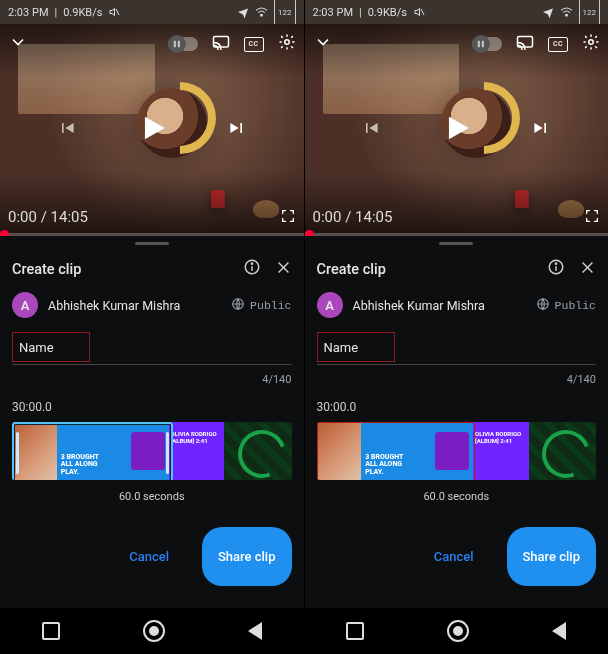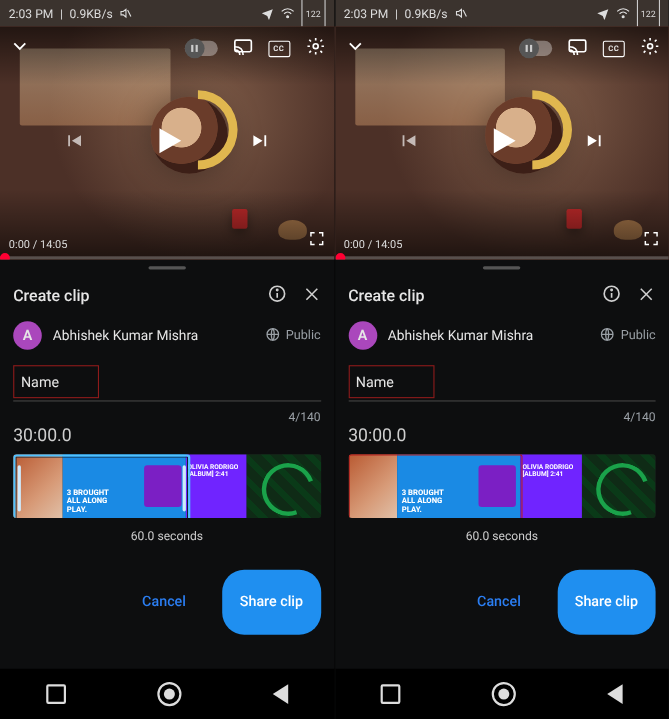--- a/index.html
+++ b/index.html
@@ -38,42 +38,42 @@
   .video .window{position:absolute;left:6%;top:20px;width:45%;height:70px;background:linear-gradient(#f0d7b2,#d29a6c);border-radius:2px;opacity:.45;}
   .video .girl{position:absolute;left:45%;top:30%;width:70px;height:70px;border-radius:50%;
     background:radial-gradient(circle at 40% 40%, #d8b08b 0 30%, #6a3c2a 31% 55%, #3c1f17 56% 100%);box-shadow:0 0 30px rgba(0,0,0,.4);}
   .video .headphones{position:absolute;left:calc(45% + 7px);top:calc(30% - 6px);width:56px;height:56px;border:8px solid #e0b74f;border-radius:50%;border-bottom-color:transparent;border-left-color:transparent;transform:rotate(45deg);}
   .video .redcup{position:absolute;right:26%;bottom:28px;width:14px;height:18px;background:#c02a2a;border-radius:2px;box-shadow:0 4px 10px rgba(0,0,0,.4);}
   .video .cat{position:absolute;right:8%;bottom:18px;width:26px;height:18px;background:#a8774a;border-radius:50% 50% 40% 40%;}
 
   .video .topbar{position:absolute;top:8px;left:8px;right:8px;display:flex;align-items:center;justify-content:flex-end;gap:14px;}
   .video .topbar .chevron{margin-right:auto;}
   .midcontrols{position:absolute;top:50%;left:0;right:0;transform:translateY(-50%);display:flex;align-items:center;justify-content:center;gap:58px;color:#fff;}
-  .bottombar{position:absolute;left:8px;right:8px;bottom:8px;display:flex;align-items:flex-end;justify-content:space-between;font-size:10px;color:#ddd;}
+  .bottombar{position:absolute;left:8px;right:8px;bottom:8px;display:flex;align-items:flex-start;justify-content:space-between;font-size:15px;color:#ddd;}
   .progressline{position:absolute;left:0;right:0;bottom:0;height:3px;background:rgba(255,255,255,.25);}
   .progressline .dot{position:absolute;left:0;top:-3px;width:9px;height:9px;border-radius:50%;background:#ff0033;}
 
   
   .draghandle{height:14px;background:var(--bg);display:flex;align-items:center;justify-content:center;}
   .draghandle .bar{width:34px;height:3px;background:#555;border-radius:3px;}
   .sheet{flex:1;display:flex;flex-direction:column;padding:8px 12px 0 12px;background:var(--bg);}
   .sheethead{display:flex;align-items:center;justify-content:space-between;margin-bottom:12px;}
   .sheethead h1{font-size:14.5px;font-weight:500;margin:0;}
   .sheethead .icons{display:flex;align-items:center;gap:14px;color:#c8c8c8;}
 
   .userrow{display:flex;align-items:center;gap:10px;margin-bottom:14px;}
   .avatar{width:26px;height:26px;border-radius:50%;background:var(--pill);display:flex;align-items:center;justify-content:center;font-weight:600;font-size:13px;}
   .username{font-size:12.5px;color:#e6e6e6;flex:1;}
-  .visibility{display:flex;gap:5px;color:#9aa0a6;font-size:11.5px;}
+  .visibility{display:flex;align-items:center;gap:5px;color:#9aa0a6;font-size:11.5px;font-family:Liberation Mono, monospace;}
 
   .namebox{border:1px solid var(--redbox);padding:4px 6px 5px 6px;width:64px;margin-bottom:2px;}
   .nameline{border-bottom:1px solid #444;height:1px;margin-top:-1px;}
   .namecount{margin-top:8px;text-align:right;color:#9aa0a6;font-size:11px;}
 
-  .ts{font-size:16px;color:#cfcfcf;}
+  .ts{margin-top:14px;font-size:12px;color:#cfcfcf;}
 
   .timeline{margin-top:8px;height:58px;position:relative;display:flex;overflow:hidden;border-radius:3px;background:#1b1c1d;}
   .tl-seg{height:100%;}
   .tl-seg.photo{flex:0 0 16%;background:linear-gradient(135deg,#b95a32,#d79a77 60%, #e0c0a8);}
   .tl-seg.blue{flex:0 0 40%;background:#1a8ae4;position:relative;display:flex;align-items:center;justify-content:flex-end;padding-right:4px;box-sizing:border-box;}
   .tl-seg.blue .inner{background:#7b1fc4;width:34px;height:38px;border-radius:3px;}
   .tl-seg.purple{flex:0 0 20%;background:#7024ff;position:relative;}
   .tl-seg.purple .txt{position:absolute;left:2px;top:8px;font-size:6px;line-height:1.2;color:#fff;font-weight:700;}
   .tl-seg.rest{flex:1;background:repeating-linear-gradient(45deg,#0f2b16 0 8px,#0a3a18 8px 14px);}
   .tl-seg.rest .swirl{position:absolute;right:6px;top:8px;width:40px;height:40px;border:4px solid #1aa24a;border-right-color:transparent;border-radius:50%;transform:rotate(25deg);}

